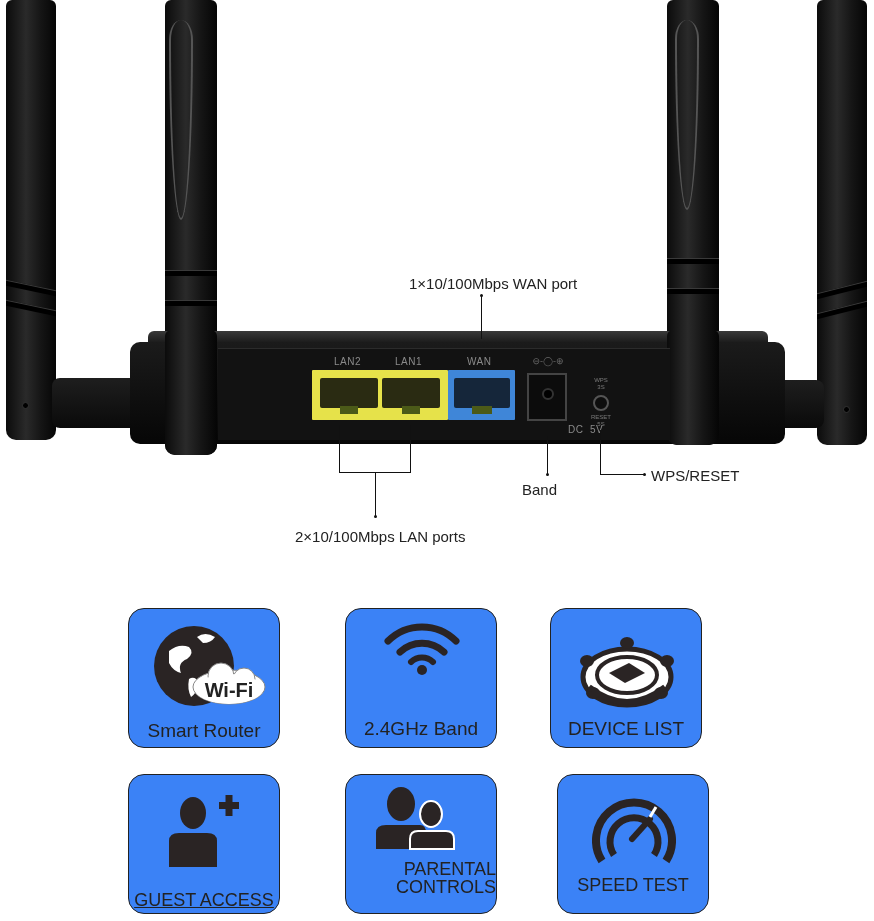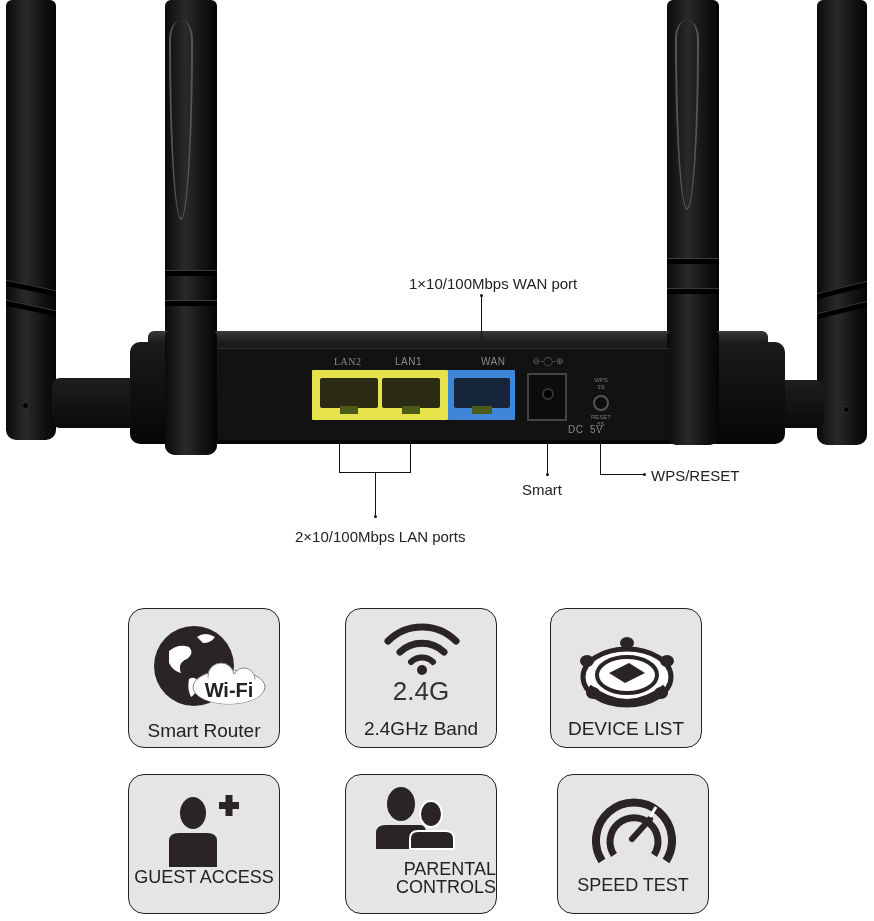--- a/index.html
+++ b/index.html
@@ -30,21 +30,21 @@
   .wps-btn { position: absolute; left: 593px; top: 395px; width: 16px; height: 16px; border-radius: 50%; border: 2px solid #555; background: #0d0d0d; }
   .tiny-label { position: absolute; font-size: 6px; color: #7a7a7a; text-align: center; line-height: 7px; }
 
   
   .line-v { position: absolute; width: 1px; background: #111; }
   .line-h { position: absolute; height: 1px; background: #111; }
   .dot { position: absolute; width: 3px; height: 3px; border-radius: 50%; background: #111; }
   .callout { position: absolute; font-size: 15px; color: #222; white-space: nowrap; }
 
   
-  .tile { position: absolute; width: 152px; height: 140px; border: 1.5px solid #222; border-radius: 16px; background: #e5e5e5; }
+  .tile { position: absolute; width: 152px; height: 140px; border: 1.5px solid #222; border-radius: 16px; background: #3b82f6; }
   .tile-label { position: absolute; left: 0; right: 0; text-align: center; font-size: 19px; color: #222; line-height: 20px; }
   .tile-icon { position: absolute; }
 </style>
 </head>
 <body>
 
 <div>
 
   <div class="antenna" style="left:6px; top:0; width:50px; height:440px;">
     <div class="groove" style="top:285px; transform:skewY(12deg);"></div>
@@ -73,23 +73,23 @@
   <div class="elbow" style="left:752px; top:380px; width:72px; height:48px;"></div>
 
   <div class="router-top"></div>
   <div class="router-body"></div>
 
   <div class="antenna" style="left:165px; top:330px; width:52px; height:125px;"></div>
   <div class="antenna" style="left:667px; top:330px; width:52px; height:115px;"></div>
 
   <div class="router-panel"></div>
 
-  <span class="port-label" style="left:334px; top:356px;font-family:Liberation Serif, serif;">LAN2</span>
+  <span class="port-label" style="left:334px; top:356px;">LAN2</span>
   <span class="port-label" style="left:395px; top:356px;">LAN1</span>
-  <span class="port-label" style="left:481px; top:356px;">WAN</span>
+  <span class="port-label" style="left:467px; top:356px;">WAN</span>
 
   <div class="port port-yellow" style="left:312px; top:370px; width:136px; height:50px;">
     <div class="jack" style="left:8px; top:8px; width:58px; height:30px;"></div>
     <div class="tab" style="left:28px; top:36px; width:18px; height:8px;"></div>
     <div class="jack" style="left:70px; top:8px; width:58px; height:30px;"></div>
     <div class="tab" style="left:90px; top:36px; width:18px; height:8px;"></div>
   </div>
 
   <div class="port port-blue" style="left:448px; top:370px; width:67px; height:50px;">
     <div class="jack" style="left:6px; top:8px; width:56px; height:30px;"></div>
@@ -120,21 +120,21 @@
   <div class="line-v" style="left:410px; top:425px; height:48px;"></div>
   <div class="line-h" style="left:339px; top:472px; width:72px;"></div>
   <div class="line-v" style="left:375px; top:472px; height:44px;"></div>
   <div class="dot" style="left:374px; top:515px;"></div>
   <span class="callout" style="left:295px; top:528px;">2×10/100Mbps LAN ports</span>
 </div>
 
 <div>
   <div class="line-v" style="left:547px; top:436px; height:38px;"></div>
   <div class="dot" style="left:546px; top:473px;"></div>
-  <span class="callout" style="left:522px; top:481px;">Smart</span>
+  <span class="callout" style="left:522px; top:481px;">Band</span>
 </div>
 
 <div>
   <div class="line-v" style="left:600px; top:430px; height:44px;"></div>
   <div class="line-h" style="left:600px; top:474px; width:44px;"></div>
   <div class="dot" style="left:643px; top:473px;"></div>
   <span class="callout" style="left:651px; top:467px;">WPS/RESET</span>
 </div>
 
 <div class="tile" style="left:128px; top:608px;">
@@ -152,21 +152,20 @@
   <div class="tile-label" style="top:112px;">Smart Router</div>
 </div>
 
 <div class="tile" style="left:345px; top:608px;">
   <svg class="tile-icon" style="left:36px; top:10px;" width="80" height="56" viewBox="0 0 80 56">
     <path d="M6 22 A48 48 0 0 1 74 22" fill="none" stroke="#2a2424" stroke-width="7" stroke-linecap="round"></path>
     <path d="M18 33 A32 32 0 0 1 62 33" fill="none" stroke="#2a2424" stroke-width="7" stroke-linecap="round"></path>
     <path d="M29 43 A16 16 0 0 1 51 43" fill="none" stroke="#2a2424" stroke-width="6" stroke-linecap="round"></path>
     <circle cx="40" cy="51" r="5" fill="#2a2424"></circle>
   </svg>
-  <div class="tile-label" style="top:68px; font-size:26px; line-height:28px; color:#333;">2.4G</div>
   <div class="tile-label" style="top:110px;">2.4GHz Band</div>
 </div>
 
 <div class="tile" style="left:550px; top:608px;">
   <svg class="tile-icon" style="left:28px; top:28px;" width="96" height="72" viewBox="0 0 96 72">
     <ellipse cx="48" cy="40" rx="44" ry="28" fill="#fff" stroke="#2a2424" stroke-width="5"></ellipse>
     <ellipse cx="48" cy="38" rx="30" ry="18" fill="#fff" stroke="#2a2424" stroke-width="4"></ellipse>
     <path d="M30 36 L50 26 L66 36 L46 46 Z" fill="#2a2424"></path>
     <ellipse cx="48" cy="6" rx="7" ry="6" fill="#2a2424"></ellipse>
     <ellipse cx="8" cy="24" rx="7" ry="6" fill="#2a2424"></ellipse>
@@ -178,21 +177,21 @@
   <div class="tile-label" style="top:110px;">DEVICE LIST</div>
 </div>
 
 <div class="tile" style="left:128px; top:774px;">
   <svg class="tile-icon" style="left:36px; top:20px;" width="80" height="74" viewBox="0 0 80 74">
     <ellipse cx="28" cy="18" rx="13" ry="16" fill="#2a2424"></ellipse>
     <path d="M4 46 Q4 38 14 38 L42 38 Q52 38 52 46 L52 72 L4 72 Z" fill="#2a2424"></path>
     <rect x="54" y="7" width="20" height="7" fill="#2a2424"></rect>
     <rect x="60.5" y="0" width="7" height="21" fill="#2a2424"></rect>
   </svg>
-  <div class="tile-label" style="top:92px; font-size:18px;">GUEST ACCESS</div>
+  <div class="tile-label" style="top:115px; font-size:18px;text-decoration:underline;">GUEST ACCESS</div>
 </div>
 
 <div class="tile" style="left:345px; top:774px;">
   <svg class="tile-icon" style="left:30px; top:12px;" width="80" height="66" viewBox="0 0 80 66">
     <ellipse cx="25" cy="17" rx="14" ry="17" fill="#2a2424"></ellipse>
     <path d="M0 46 Q0 38 10 38 L44 38 Q50 38 50 46 L50 62 L0 62 Z" fill="#2a2424"></path>
     <ellipse cx="55" cy="27" rx="11" ry="13" fill="#2a2424" stroke="#fff" stroke-width="2"></ellipse>
     <path d="M34 52 Q34 44 42 44 L70 44 Q78 44 78 52 L78 62 L34 62 Z" fill="#2a2424" stroke="#fff" stroke-width="2"></path>
   </svg>
   <div class="tile-label" style="top:84px; font-size:18px; text-align:right; padding-left:24px;">PARENTAL</div>

